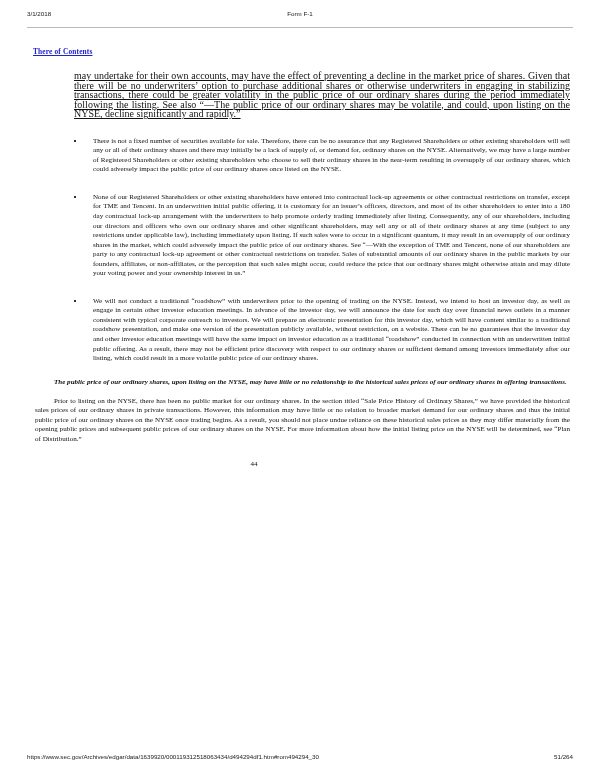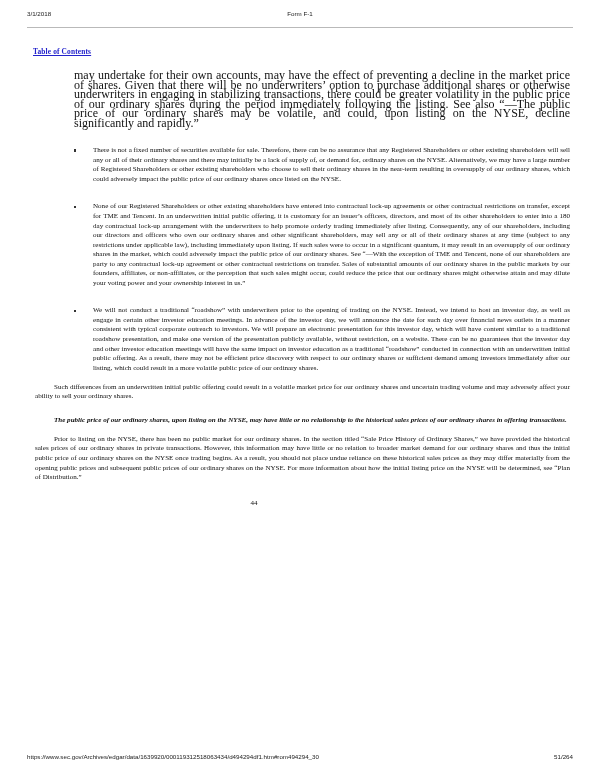--- a/index.html
+++ b/index.html
@@ -94,25 +94,26 @@
   }
 
   .content {
     margin-top: 13px;
     padding-left: 74px;
     padding-right: 30px;
   }
 
   p.body-text {
     margin: 0;
-    font-size: 12px;
+    font-size: 10px;
     line-height: 9.55px;
     text-align: justify;
     text-justify: inter-word;
     color: #111111;
+    text-decoration: underline;
   }
 
   ul.bullets {
     list-style: none;
     margin: 0;
     padding: 0;
   }
   ul.bullets > li {
     position: relative;
     margin-top: 18px;
@@ -168,21 +169,21 @@
 <body>
 
 <div class="print-header">
   <span class="ph-date">3/1/2018</span>
   <span class="ph-title">Form F-1</span>
 </div>
 <div class="header-rule"></div>
 
 <div class="doc">
 
-  <a class="toc-link" href="#">Table of Contents</a>
+  <a class="toc-link" href="#">There of Contents</a>
 
   <div class="content">
     <p class="body-text">may undertake for their own accounts, may have the effect of preventing a decline in the market price of shares. Given that there will be no underwriters’ option to purchase additional shares or otherwise underwriters in engaging in stabilizing transactions, there could be greater volatility in the public price of our ordinary shares during the period immediately following the listing. See also “—The public price of our ordinary shares may be volatile, and could, upon listing on the NYSE, decline significantly and rapidly.”</p>
 
     <ul class="bullets">
       <li>
         <span class="bullet-mark"></span>
         <span>There is not a fixed number of securities available for sale. Therefore, there can be no assurance that any Registered Shareholders or other existing shareholders will sell any or all of their ordinary shares and there may initially be a lack of supply of, or demand for, ordinary shares on the NYSE. Alternatively, we may have a large number of Registered Shareholders or other existing shareholders who choose to sell their ordinary shares in the near-term resulting in oversupply of our ordinary shares, which could adversely impact the public price of our ordinary shares once listed on the NYSE.</span>
       </li>
       <li>
@@ -190,21 +191,20 @@
         <span>None of our Registered Shareholders or other existing shareholders have entered into contractual lock-up agreements or other contractual restrictions on transfer, except for TME and Tencent. In an underwritten initial public offering, it is customary for an issuer’s officers, directors, and most of its other shareholders to enter into a 180 day contractual lock-up arrangement with the underwriters to help promote orderly trading immediately after listing. Consequently, any of our shareholders, including our directors and officers who own our ordinary shares and other significant shareholders, may sell any or all of their ordinary shares at any time (subject to any restrictions under applicable law), including immediately upon listing. If such sales were to occur in a significant quantum, it may result in an oversupply of our ordinary shares in the market, which could adversely impact the public price of our ordinary shares. See “—With the exception of TME and Tencent, none of our shareholders are party to any contractual lock-up agreement or other contractual restrictions on transfer. Sales of substantial amounts of our ordinary shares in the public markets by our founders, affiliates, or non-affiliates, or the perception that such sales might occur, could reduce the price that our ordinary shares might otherwise attain and may dilute your voting power and your ownership interest in us.”</span>
       </li>
       <li>
         <span class="bullet-mark"></span>
         <span>We will not conduct a traditional “roadshow” with underwriters prior to the opening of trading on the NYSE. Instead, we intend to host an investor day, as well as engage in certain other investor education meetings. In advance of the investor day, we will announce the date for such day over financial news outlets in a manner consistent with typical corporate outreach to investors. We will prepare an electronic presentation for this investor day, which will have content similar to a traditional roadshow presentation, and make one version of the presentation publicly available, without restriction, on a website. There can be no guarantees that the investor day and other investor education meetings will have the same impact on investor education as a traditional “roadshow” conducted in connection with an underwritten initial public offering. As a result, there may not be efficient price discovery with respect to our ordinary shares or sufficient demand among investors immediately after our listing, which could result in a more volatile public price of our ordinary shares.</span>
       </li>
     </ul>
   </div>
 
   <div class="wide-block">
-    <p class="spacer-para indent-first">Such differences from an underwritten initial public offering could result in a volatile market price for our ordinary shares and uncertain trading volume and may adversely affect your ability to sell your ordinary shares.</p>
     <p class="sub-heading">The public price of our ordinary shares, upon listing on the NYSE, may have little or no relationship to the historical sales prices of our ordinary shares in offering transactions.</p>
     <p class="spacer-para indent-first">Prior to listing on the NYSE, there has been no public market for our ordinary shares. In the section titled “Sale Price History of Ordinary Shares,” we have provided the historical sales prices of our ordinary shares in private transactions. However, this information may have little or no relation to broader market demand for our ordinary shares and thus the initial public price of our ordinary shares on the NYSE once trading begins. As a result, you should not place undue reliance on these historical sales prices as they may differ materially from the opening public prices and subsequent public prices of our ordinary shares on the NYSE. For more information about how the initial listing price on the NYSE will be determined, see “Plan of Distribution.”</p>
   </div>
 
   <div class="page-number">44</div>
 </div>
 
 <div class="print-footer">
   <span class="pf-url">https://www.sec.gov/Archives/edgar/data/1639920/000119312518063434/d494294df1.htm#rom494294_30</span>
   <span class="pf-page">51/264</span>

